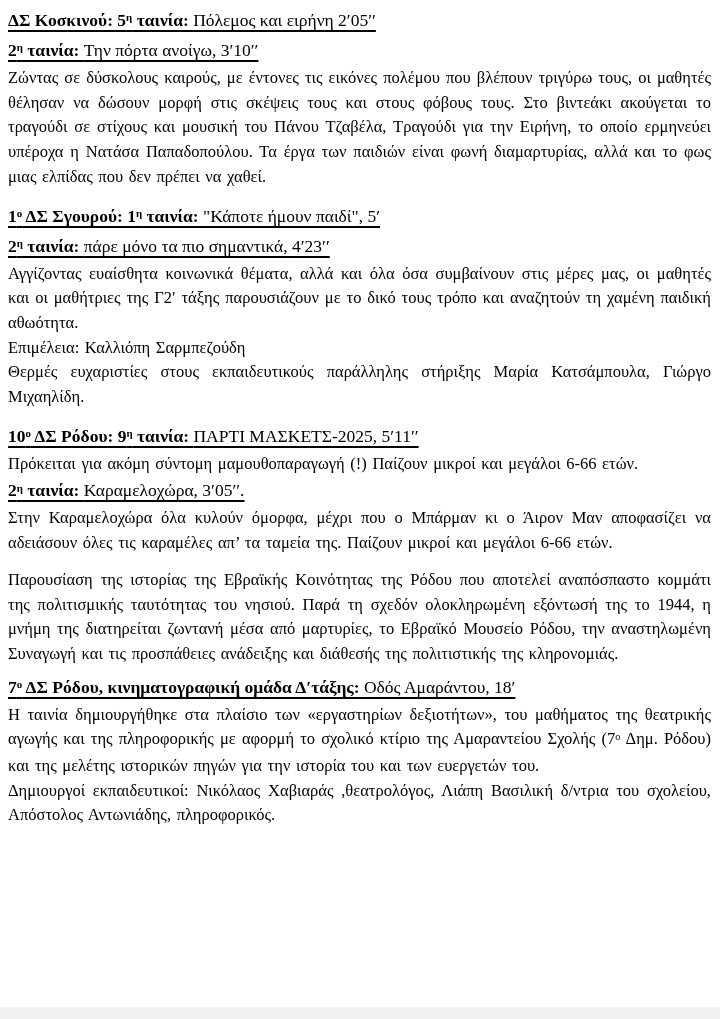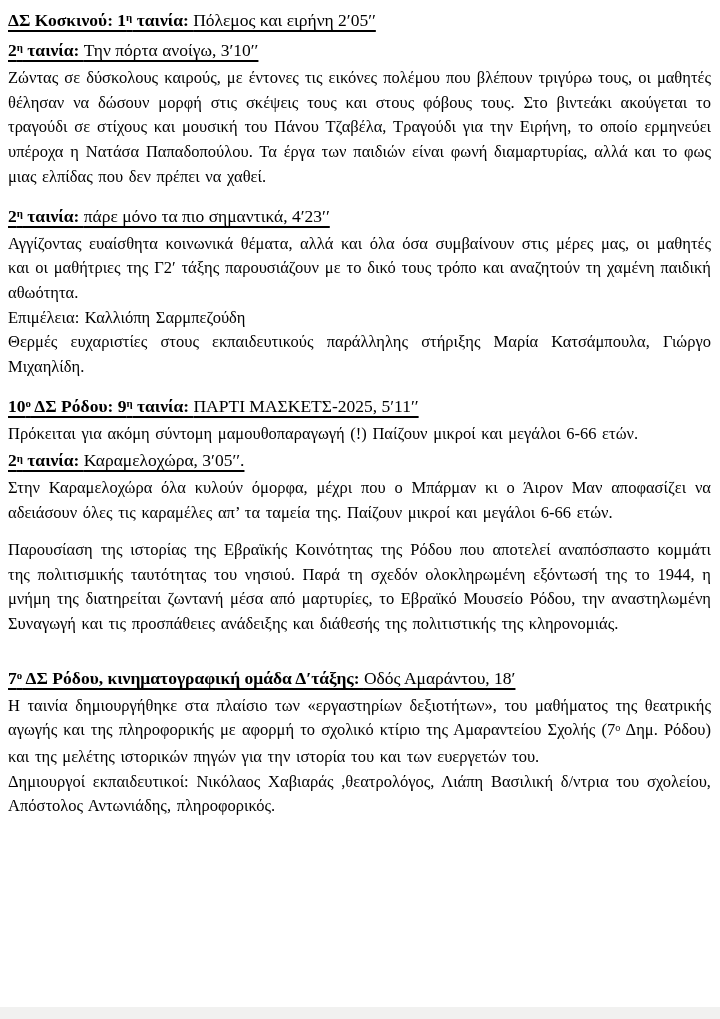--- a/index.html
+++ b/index.html
@@ -8,21 +8,21 @@
     height: 1019px;
     background: #ffffff;
     color: #000000;
     font-family: "Liberation Serif", serif;
     position: relative;
     overflow: hidden;
   }
   .content { padding: 6px 9px 0 8px; }
   .section { margin-top: 12px; }
   .section:first-child { margin-top: 0; }
-  .section.gap-lg { margin-top: 27px; }
+  .section.gap-lg { margin-top: 6px; }
   .heading {
     font-size: 17.5px;
     line-height: 28px;
     margin: 0;
     text-align: justify;
     text-decoration: underline;
     text-decoration-thickness: 1.8px;
     text-underline-offset: 3.5px;
   }
   .b { font-weight: bold; }
@@ -40,26 +40,27 @@
     width: 100%; height: 12px;
     background: #f1f1f0;
   }
 </style>
 </head>
 <body>
 
 <div class="content">
 
   <div class="section">
-    <p class="heading"><span class="b">ΔΣ Κοσκινού: 1</span><span class="b sup">η</span><span class="b"> ταινία: </span><span>Πόλεμος και ειρήνη 2′05′′</span></p>
+    <p class="heading"><span class="b">ΔΣ Κοσκινού: 5</span><span class="b sup">η</span><span class="b"> ταινία: </span><span>Πόλεμος και ειρήνη 2′05′′</span></p>
     <p class="heading"><span class="b">2</span><span class="b sup">η</span><span class="b"> ταινία: </span><span>Την πόρτα ανοίγω, 3′10′′</span></p>
     <p class="para">Ζώντας σε δύσκολους καιρούς, με έντονες τις εικόνες πολέμου που βλέπουν τριγύρω τους, οι μαθητές θέλησαν να δώσουν μορφή στις σκέψεις τους και στους φόβους τους. Στο βιντεάκι ακούγεται το τραγούδι σε στίχους και μουσική του Πάνου Τζαβέλα, Τραγούδι για την Ειρήνη,  το οποίο ερμηνεύει υπέροχα η Νατάσα Παπαδοπούλου. Τα έργα των παιδιών είναι φωνή διαμαρτυρίας, αλλά και το φως μιας ελπίδας που δεν πρέπει να χαθεί.</p>
   </div>
 
   <div class="section">
+    <p class="heading"><span class="b">1</span><span class="b sup">ο</span><span class="b"> ΔΣ Σγουρού: 1</span><span class="b sup">η</span><span class="b"> ταινία: </span><span>"Κάποτε ήμουν παιδί", 5′</span></p>
     <p class="heading"><span class="b">2</span><span class="b sup">η</span><span class="b"> ταινία: </span><span>πάρε μόνο τα πιο σημαντικά, 4′23′′</span></p>
     <p class="para">Αγγίζοντας ευαίσθητα κοινωνικά θέματα, αλλά και όλα όσα συμβαίνουν στις μέρες μας, οι μαθητές και οι μαθήτριες της Γ2′ τάξης παρουσιάζουν με το δικό τους τρόπο και αναζητούν τη χαμένη παιδική αθωότητα.</p>
     <p class="para">Επιμέλεια: Καλλιόπη Σαρμπεζούδη</p>
     <p class="para">Θερμές ευχαριστίες στους εκπαιδευτικούς παράλληλης στήριξης Μαρία Κατσάμπουλα, Γιώργο Μιχαηλίδη.</p>
   </div>
 
   <div class="section">
     <p class="heading"><span class="b">10</span><span class="b sup">ο</span><span class="b"> ΔΣ Ρόδου: 9</span><span class="b sup">η</span><span class="b"> ταινία: </span><span>ΠΑΡΤΙ ΜΑΣΚΕΤΣ-2025, 5′11′′</span></p>
     <p class="para">Πρόκειται για ακόμη σύντομη μαμουθοπαραγωγή (!) Παίζουν μικροί και μεγάλοι 6-66 ετών.</p>
     <p class="heading"><span class="b">2</span><span class="b sup">η</span><span class="b"> ταινία: </span><span>Καραμελοχώρα, 3′05′′.</span></p>

